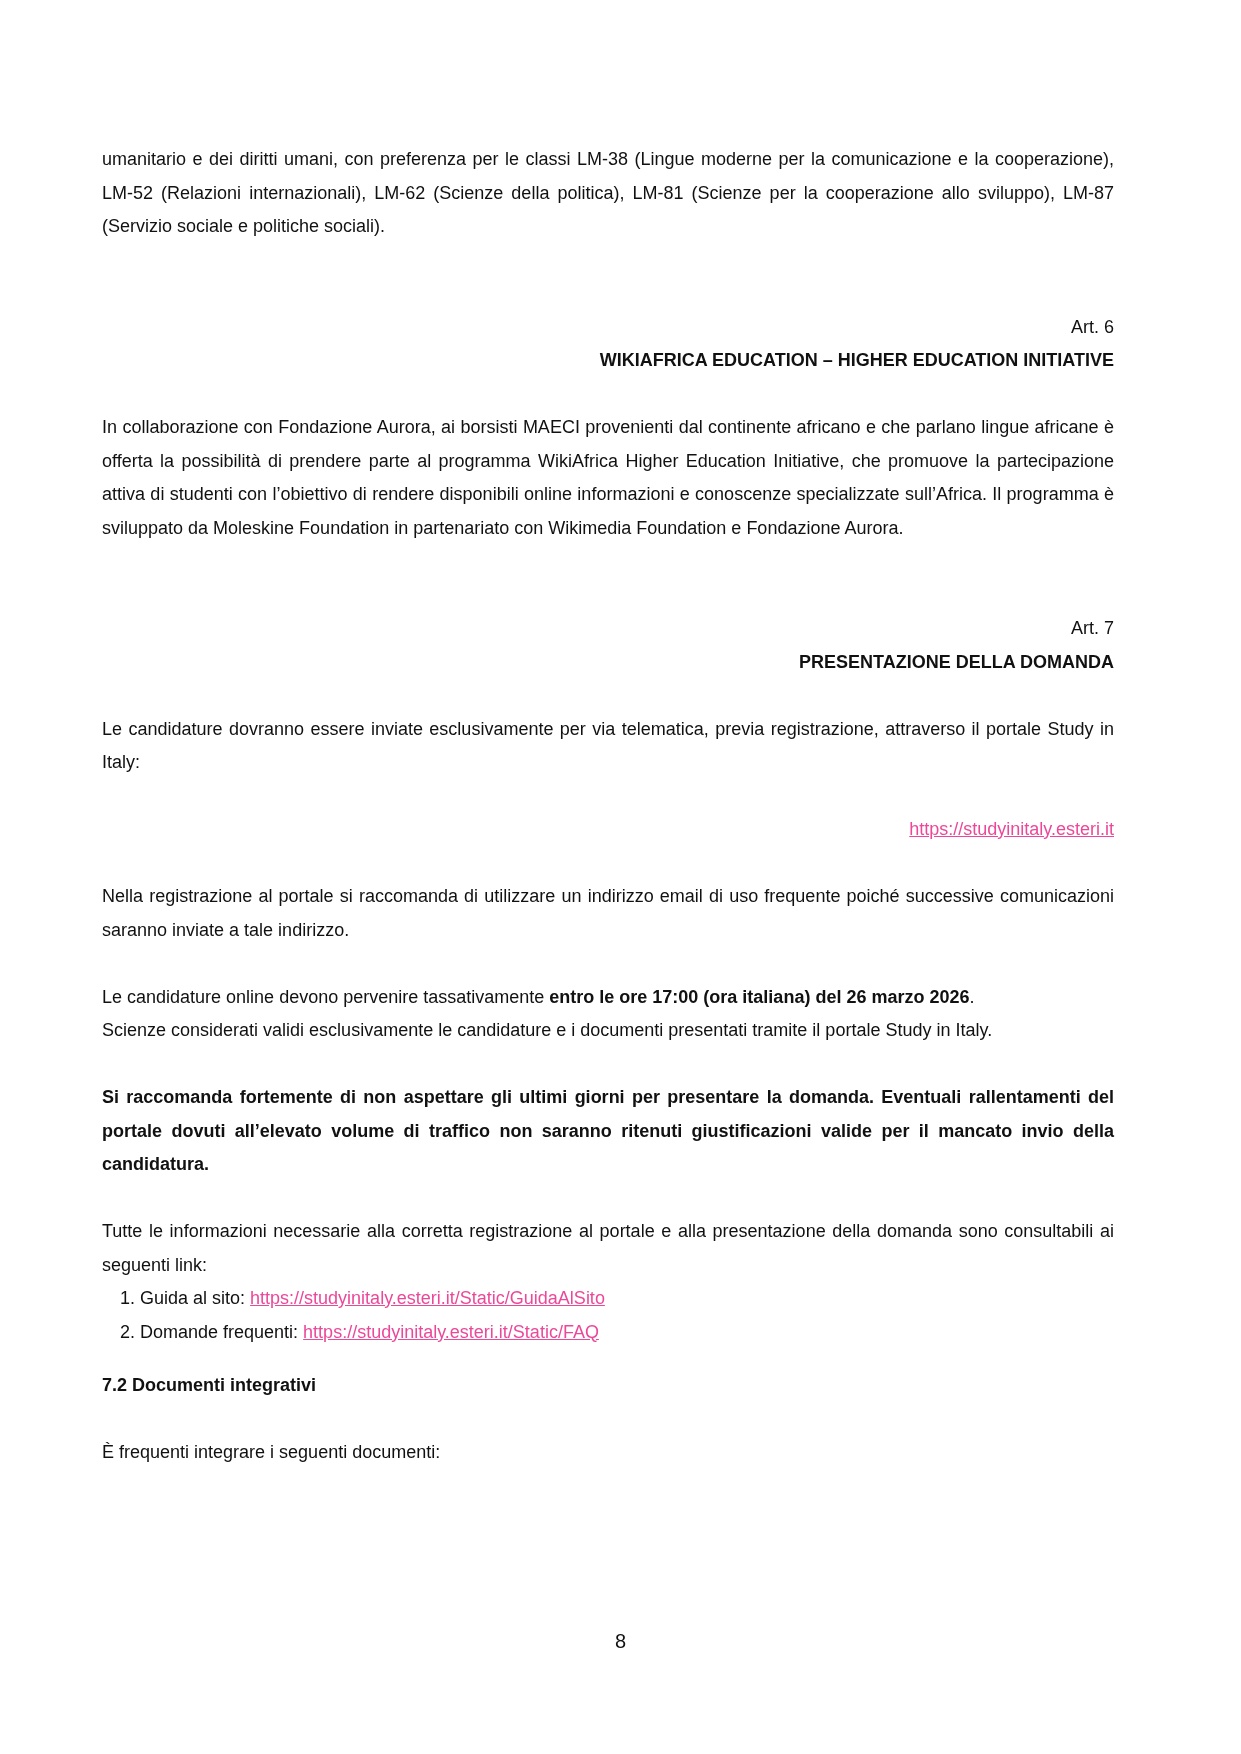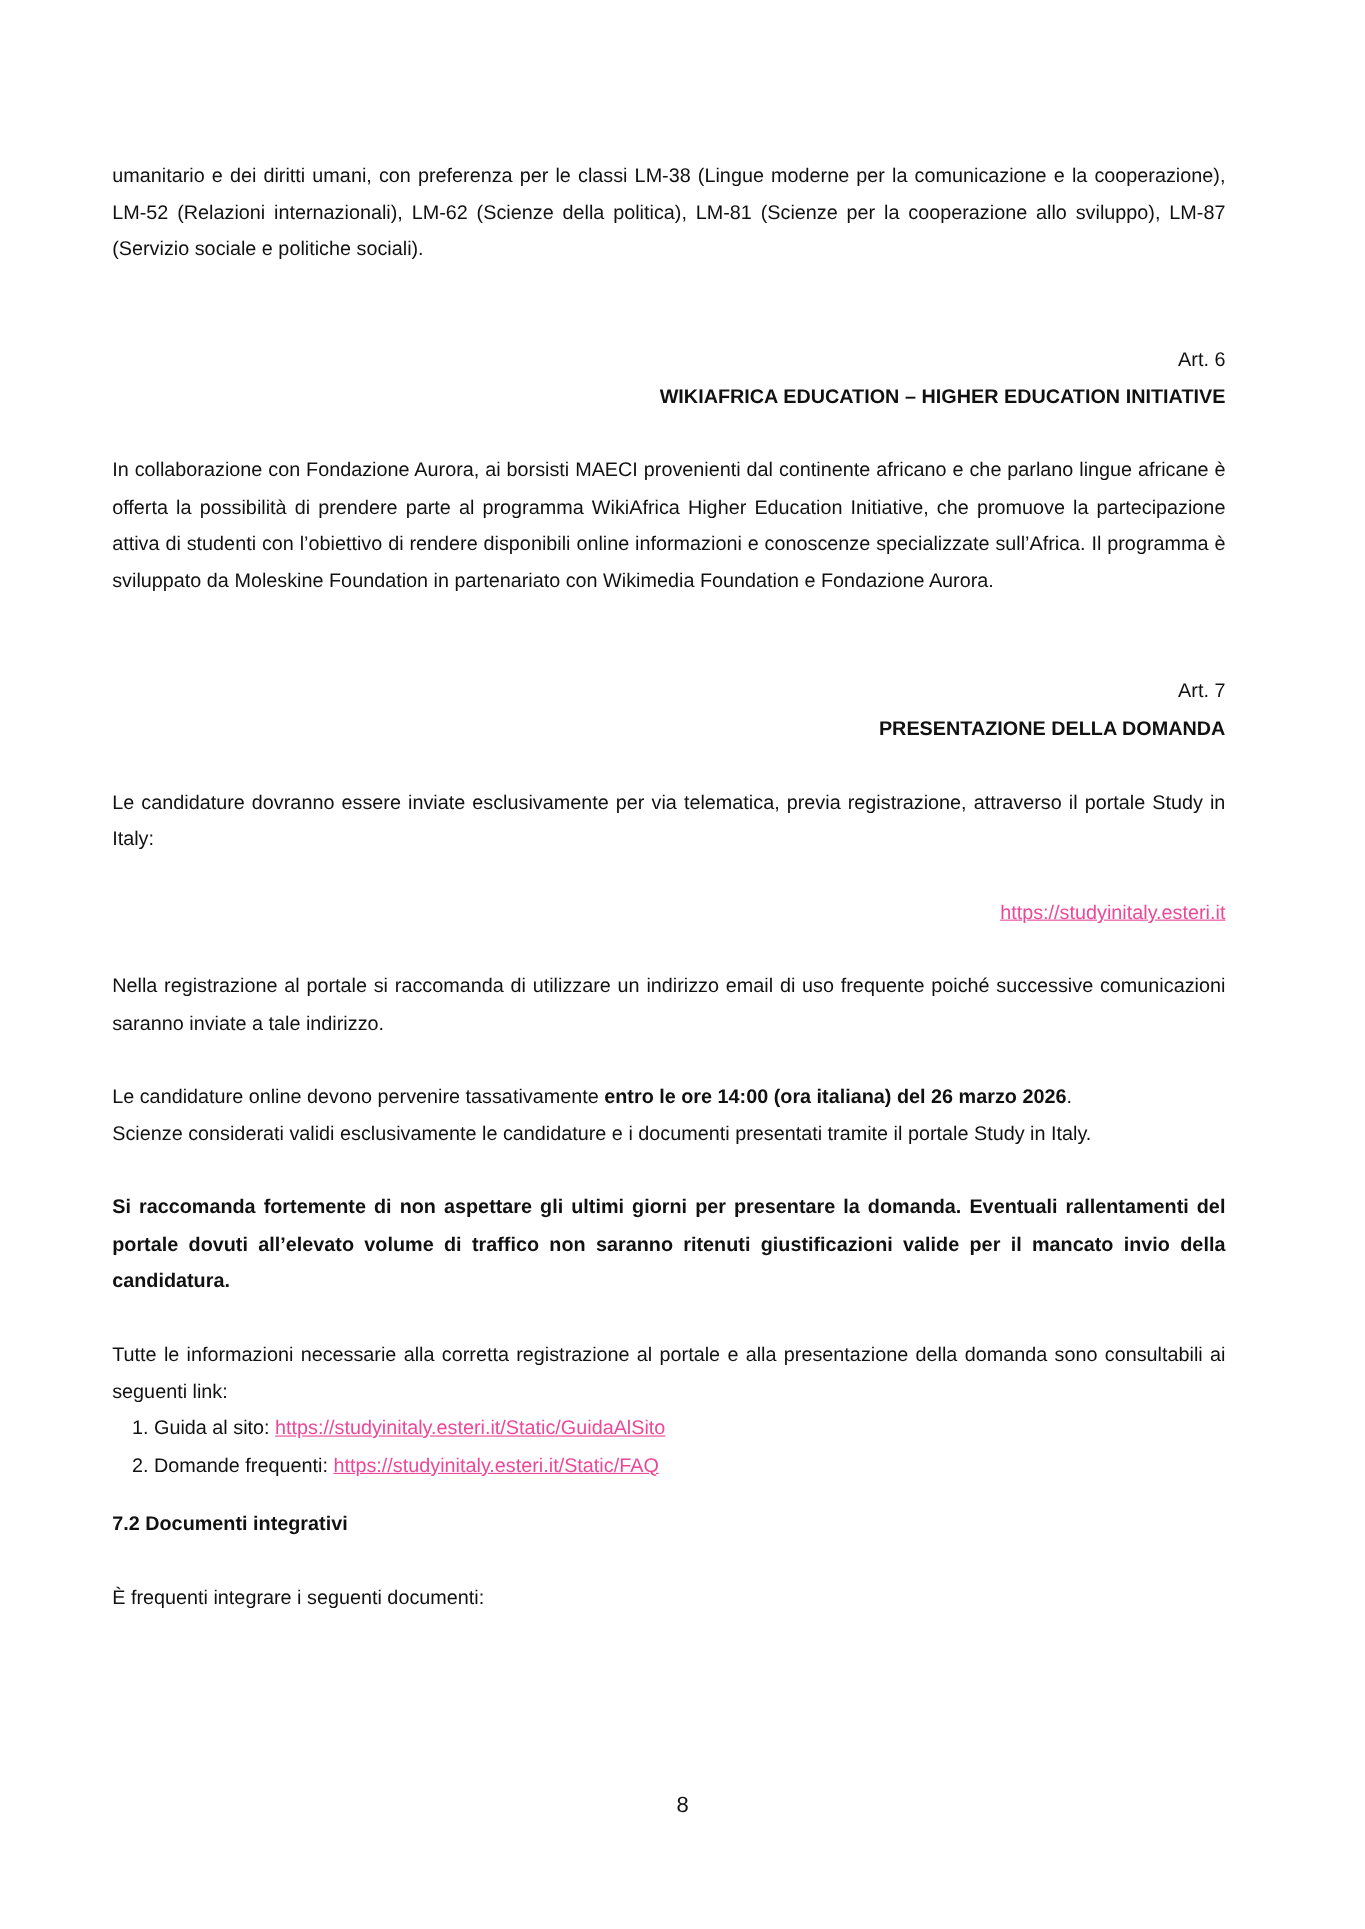--- a/index.html
+++ b/index.html
@@ -36,21 +36,21 @@
   <p class="center">Art. 7</p>
   <p class="center bold">PRESENTAZIONE DELLA DOMANDA</p>
   <div class="gap-m"></div>
 
   <p class="just"><span>Le candidature dovranno essere inviate esclusivamente per via telematica, previa registrazione, attraverso il portale </span><span class="ital">Study in Italy</span><span>:</span></p>
   <div class="gap-m"></div>
   <p class="center"><a class="link">https://studyinitaly.esteri.it</a></p>
   <div class="gap-m"></div>
   <p class="just">Nella registrazione al portale si raccomanda di utilizzare un indirizzo email di uso frequente poiché successive comunicazioni saranno inviate a tale indirizzo.</p>
   <div class="gap-m"></div>
-  <p class="just"><span>Le candidature online devono pervenire tassativamente </span><span class="bold">entro le ore 14:00 (ora italiana) del 26 marzo 2026</span><span>.</span></p>
+  <p class="just"><span>Le candidature online devono pervenire tassativamente </span><span class="bold">entro le ore 17:00 (ora italiana) del 26 marzo 2026</span><span>.</span></p>
   <p class="just"><span>Scienze considerati validi esclusivamente le candidature e i documenti presentati tramite il portale </span><span class="ital">Study in Italy</span><span>.</span></p>
   <div class="gap-m"></div>
   <p class="just bold">Si raccomanda fortemente di non aspettare gli ultimi giorni per presentare la domanda. Eventuali rallentamenti del portale dovuti all’elevato volume di traffico non saranno ritenuti giustificazioni valide per il mancato invio della candidatura.</p>
   <div class="gap-m"></div>
   <p class="just">Tutte le informazioni necessarie alla corretta registrazione al portale e alla presentazione della domanda sono consultabili ai seguenti link:</p>
   <ol class="links">
     <li><span>Guida al sito: </span><a class="link">https://studyinitaly.esteri.it/Static/GuidaAlSito</a></li>
     <li><span>Domande frequenti: </span><a class="link">https://studyinitaly.esteri.it/Static/FAQ</a></li>
   </ol>
   <div class="gap-s"></div>

